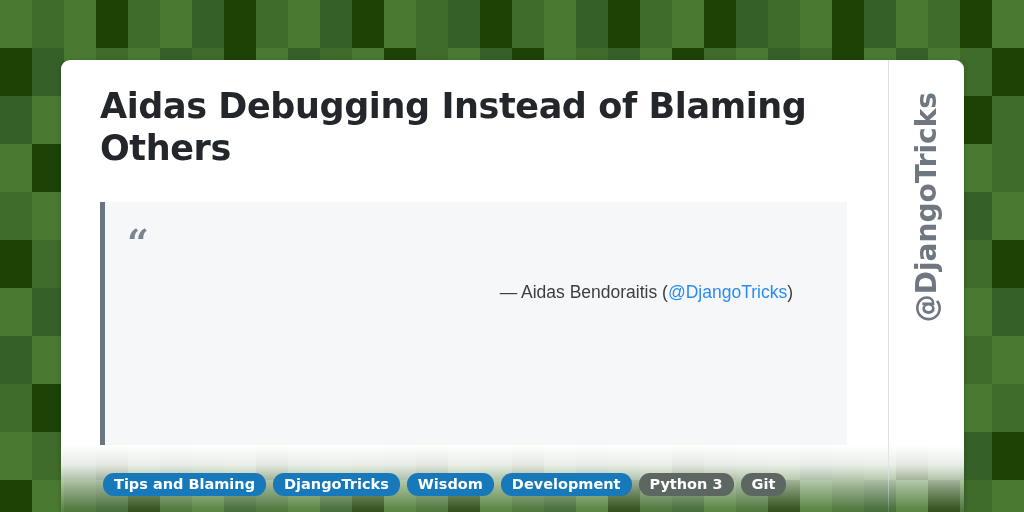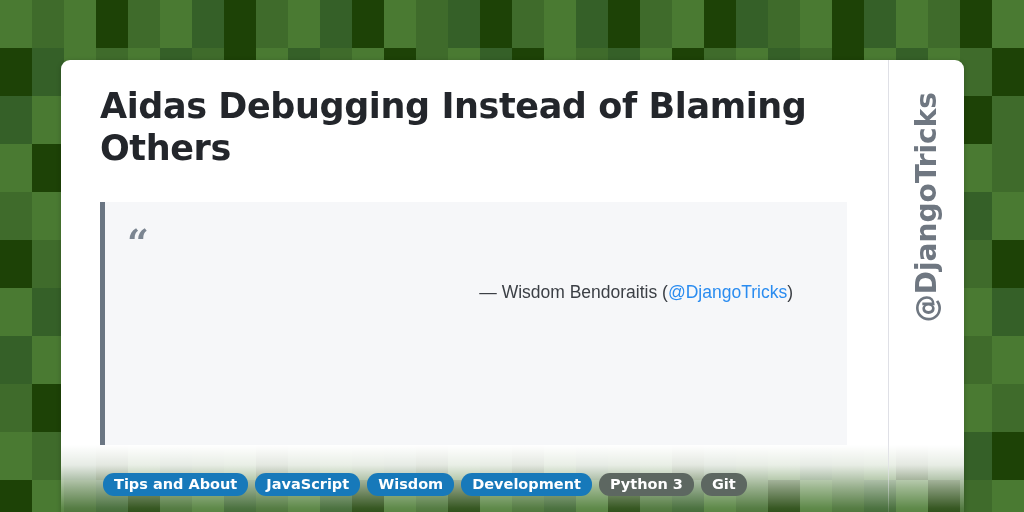--- a/index.html
+++ b/index.html
@@ -537,34 +537,34 @@
 
   <div id="card-inner">
 
     <h1 id="page-title">Aidas Debugging Instead of Blaming Others</h1>
 
     <div id="quote-block">
       <div id="quote-row">
         <span id="quote-mark">“</span>
       </div>
       <div id="quote-attribution">
-        <span>— Wisdom Bendoraitis (</span><a href="#">@DjangoTricks</a><span>)</span>
+        <span>— Aidas Bendoraitis (</span><a href="#">@DjangoTricks</a><span>)</span>
       </div>
     </div>
 
   </div>
 
   <div id="card-divider"></div>
 
   <div id="vertical-handle">
     <span id="vertical-handle-text">@DjangoTricks</span>
   </div>
 
 </div>
 
 <div id="tag-list">
-    <a href="#" class="tag primary">Tips and About</a>
-    <a href="#" class="tag primary">JavaScript</a>
+    <a href="#" class="tag primary">Tips and Blaming</a>
+    <a href="#" class="tag primary">DjangoTricks</a>
     <a href="#" class="tag primary">Wisdom</a>
     <a href="#" class="tag primary">Development</a>
     <a href="#" class="tag secondary">Python 3</a>
     <a href="#" class="tag secondary">Git</a>
   </div>
 
 </body></html>

